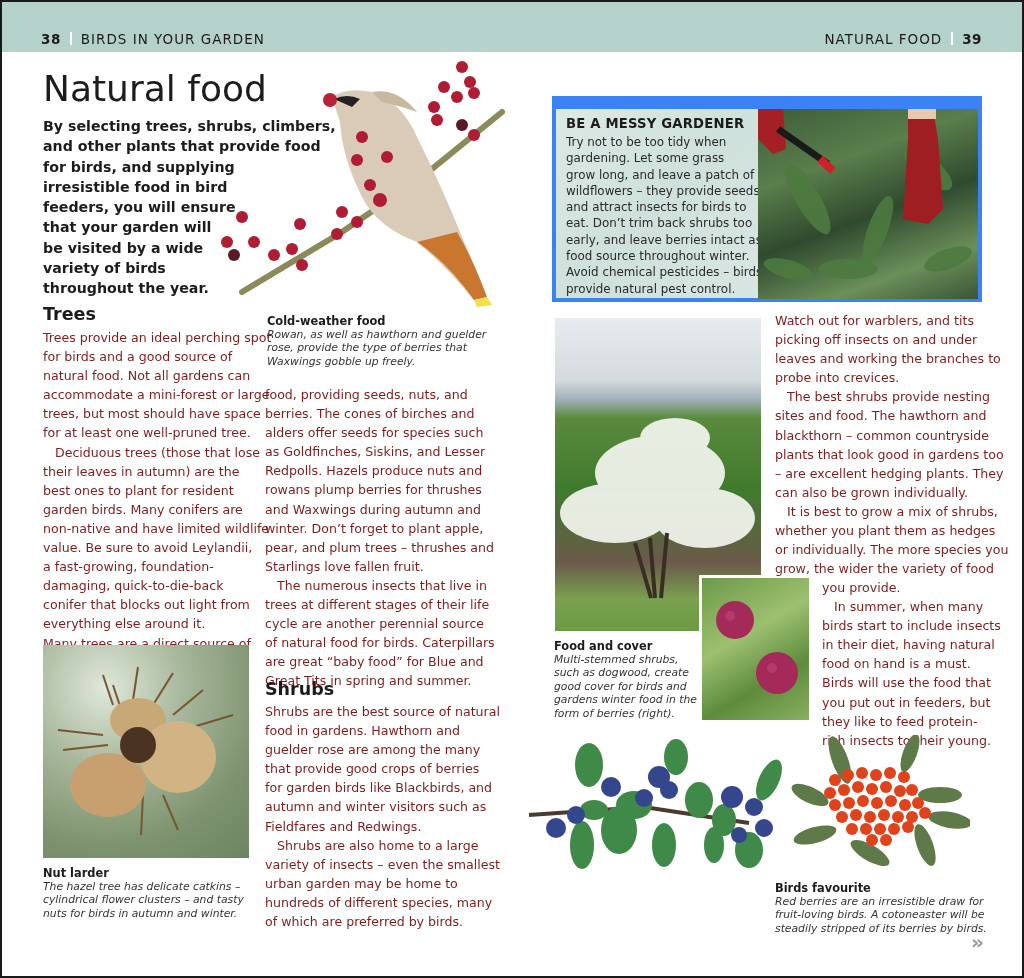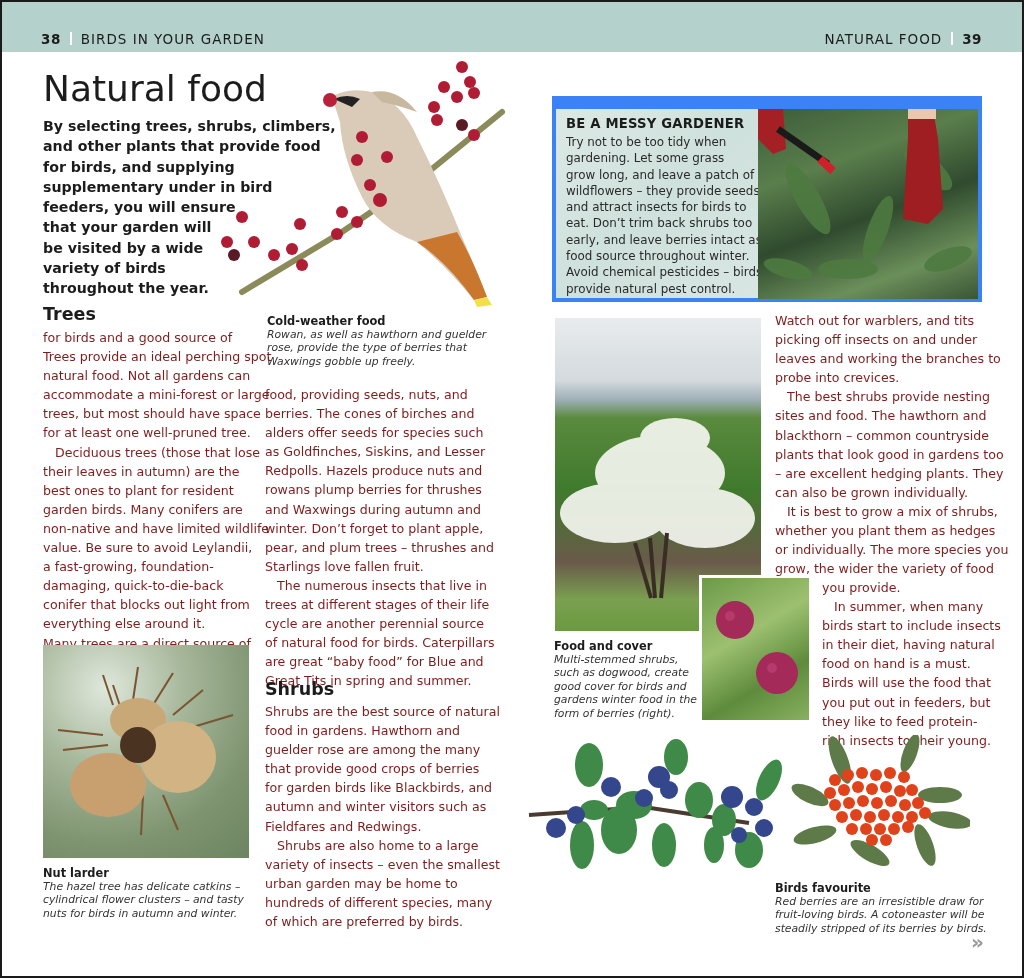--- a/index.html
+++ b/index.html
@@ -49,21 +49,21 @@
     <div class="hdr-right">
       <span>NATURAL FOOD</span><span class="sep"></span><span class="pgnum">39</span>
     </div>
   </div>
 
   <h1 class="abs title">Natural food</h1>
   <div class="abs intro">
     <span>By selecting trees, shrubs, climbers,</span>
     <span>and other plants that provide food</span>
     <span>for birds, and supplying</span>
-    <span>supplementary under in bird</span>
+    <span>irresistible food in bird</span>
     <span>feeders, you will ensure</span>
     <span>that your garden will</span>
     <span>be visited by a wide</span>
     <span>variety of birds</span>
     <span>throughout the year.</span>
   </div>
 
   <div class="photo" style="left:210px; top:55px; width:300px; height:250px;">
     <svg width="300" height="250" viewBox="0 0 300 250">
 
@@ -110,22 +110,22 @@
     <div class="cap-title">Cold-weather food</div>
     <div class="cap-text">
       <span>Rowan, as well as hawthorn and guelder</span>
       <span>rose, provide the type of berries that</span>
       <span>Waxwings gobble up freely.</span>
     </div>
   </div>
 
   <div class="abs h2" style="left:41px; top:302px;">Trees</div>
   <div class="abs body-text" style="left:41px; top:326px; width:220px;">
+    <span class="ln">Trees provide an ideal perching spot</span>
     <span class="ln">for birds and a good source of</span>
-    <span class="ln">Trees provide an ideal perching spot</span>
     <span class="ln">natural food. Not all gardens can</span>
     <span class="ln">accommodate a mini-forest or large</span>
     <span class="ln">trees, but most should have space</span>
     <span class="ln">for at least one well-pruned tree.</span>
     <span class="ln indent">Deciduous trees (those that lose</span>
     <span class="ln">their leaves in autumn) are the</span>
     <span class="ln">best ones to plant for resident</span>
     <span class="ln">garden birds. Many conifers are</span>
     <span class="ln">non-native and have limited wildlife</span>
     <span class="ln">value. Be sure to avoid Leylandii,</span>

